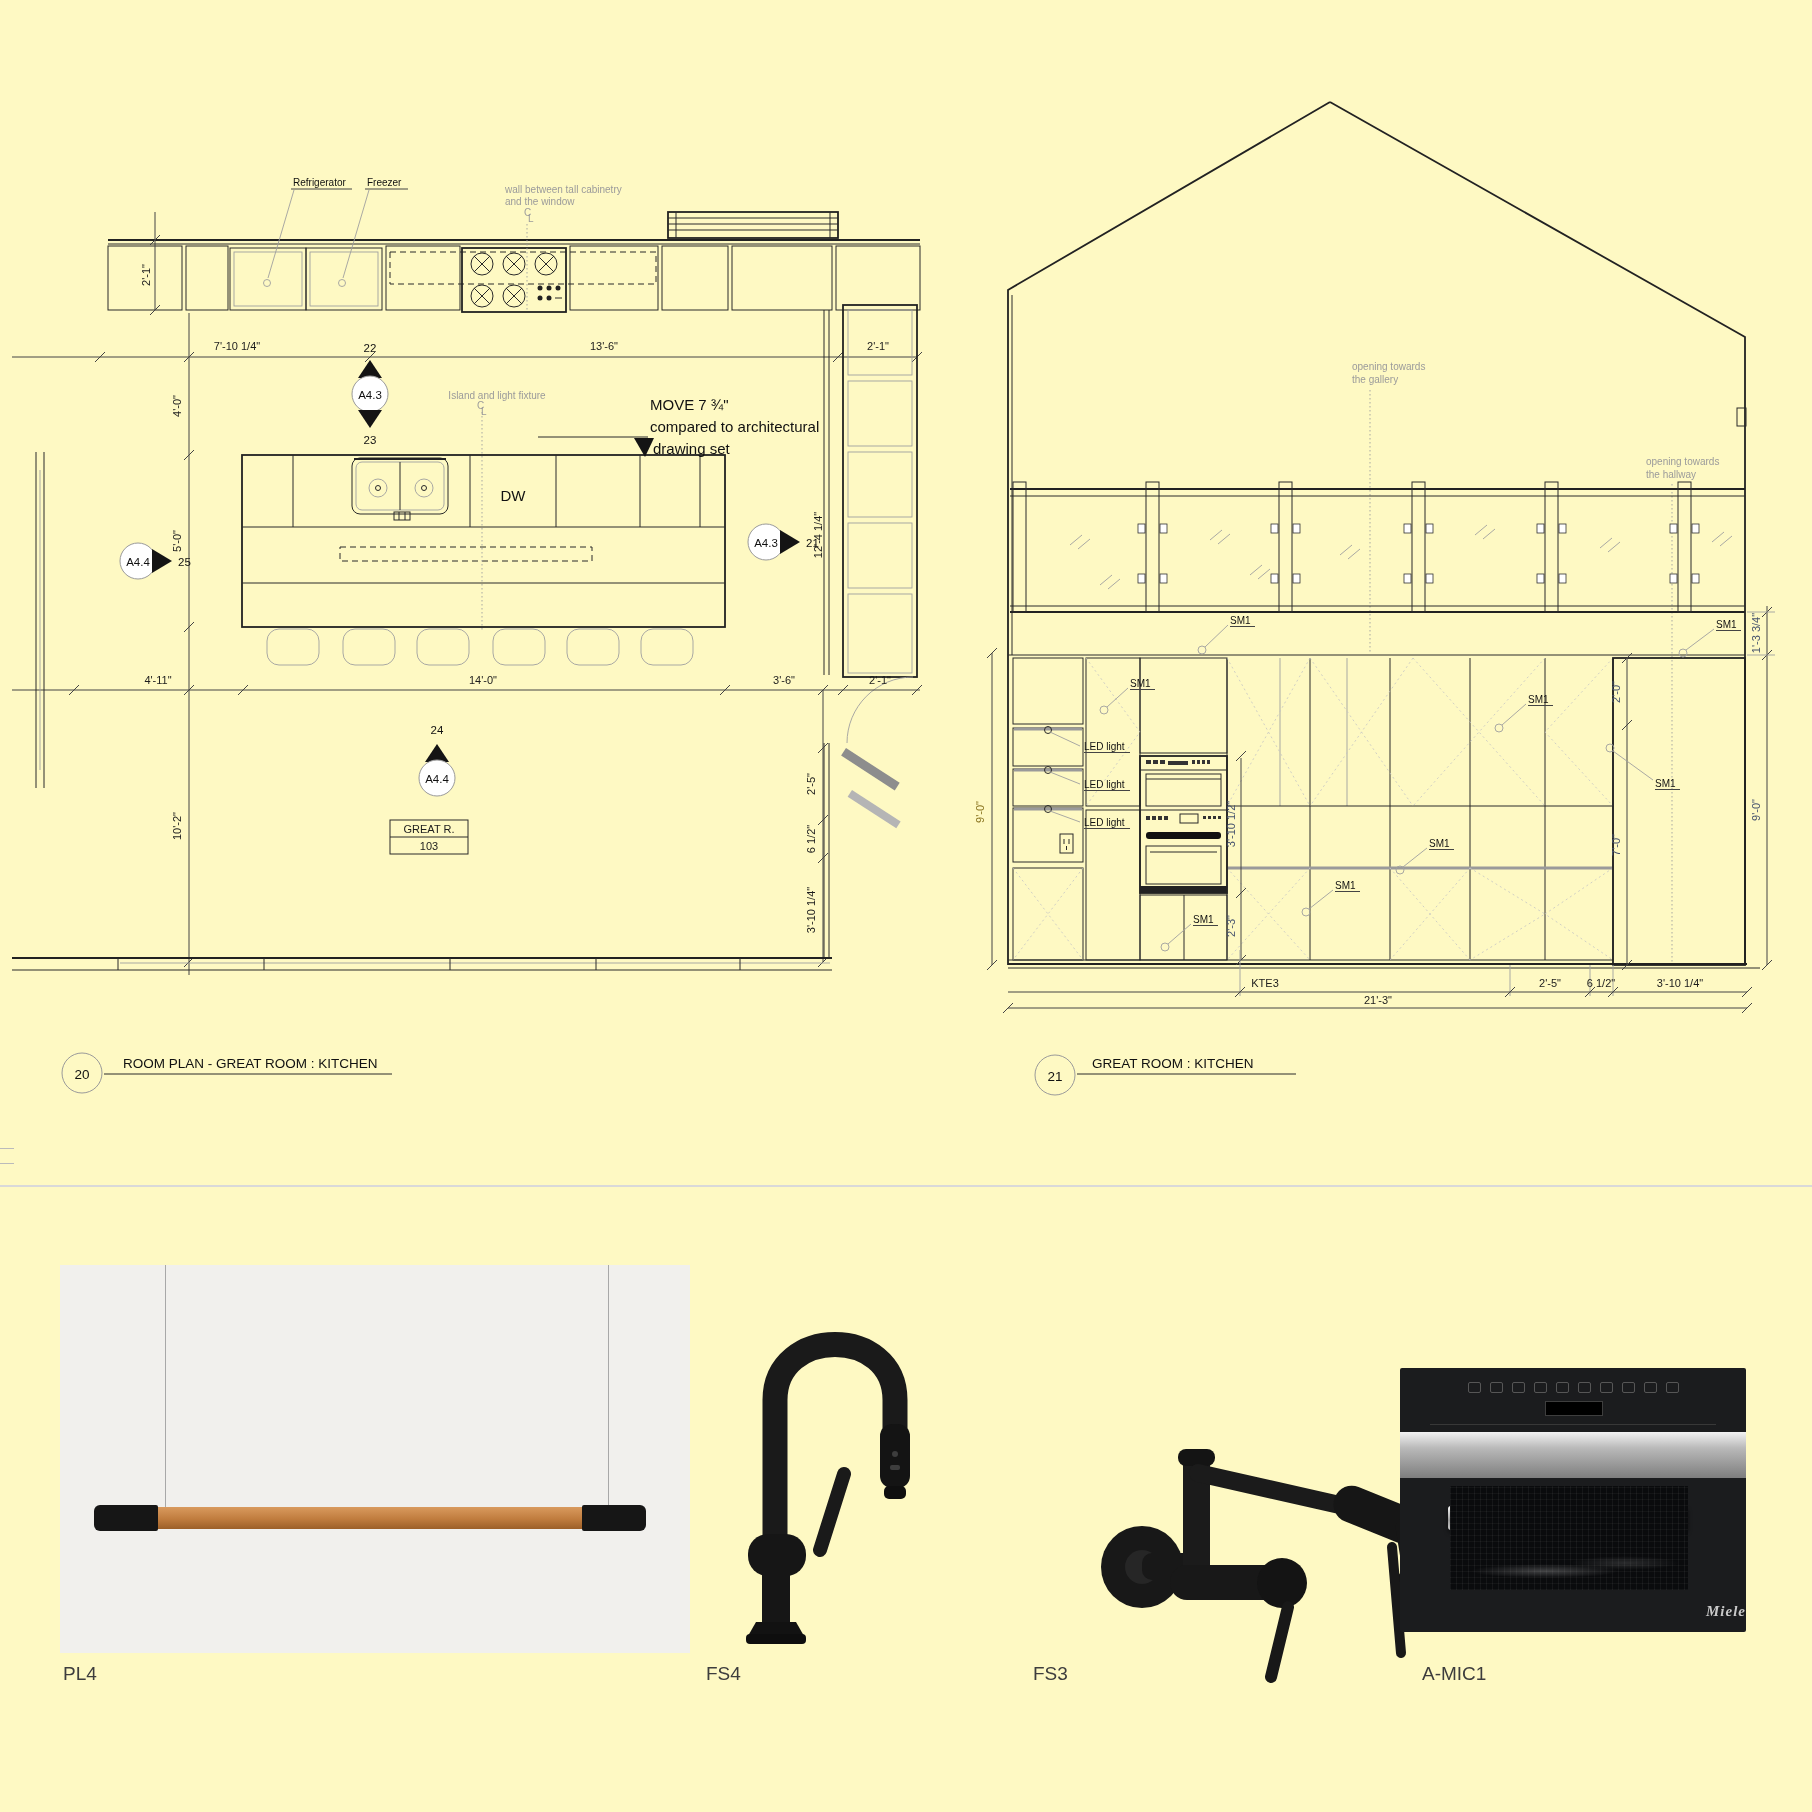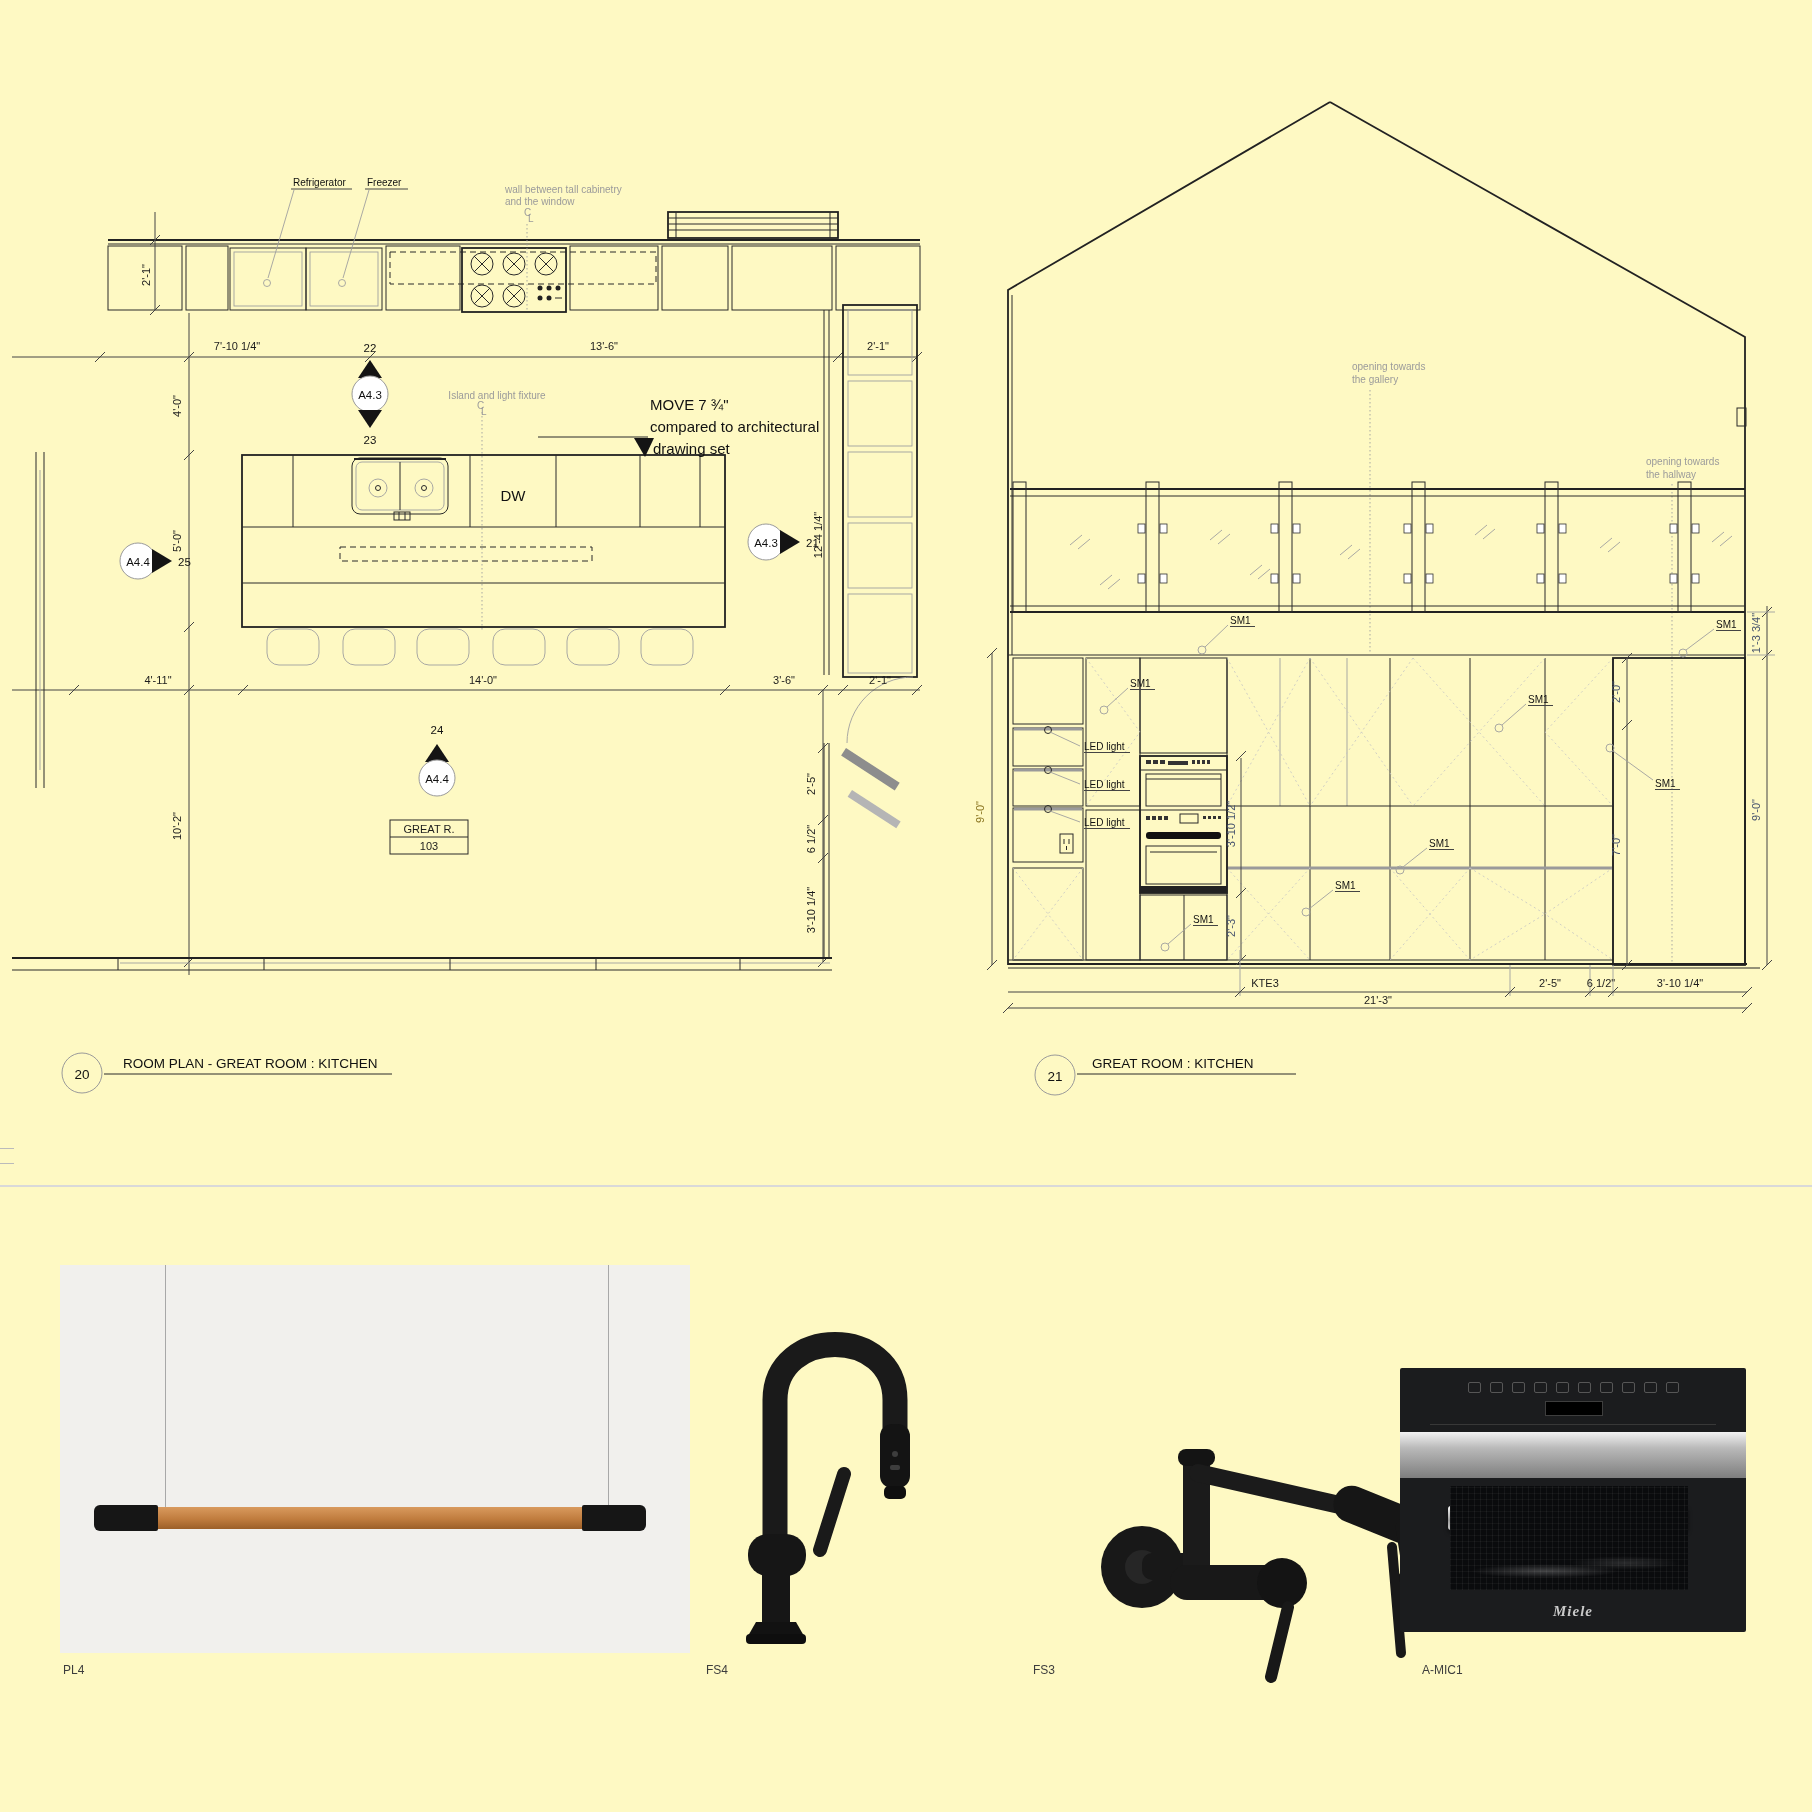--- a/index.html
+++ b/index.html
@@ -19,21 +19,21 @@
   .dimO{font-size:11px;fill:#8a7520}
   .note{font-size:10px;fill:#9b9b9b}
   .callout{font-size:10px;fill:#111}
   .big{font-size:15px;fill:#111}
   .mkc{fill:#fff;stroke:#9a9a9a;stroke-width:1}
   .mkt{font-size:11.5px;fill:#111}
   .tri{fill:#141414;stroke:none}
   .clip{fill:#fff;stroke:#333;stroke-width:0.8}
   .title-t{font-size:13.5px;fill:#111}
   .numc{fill:none;stroke:#9a9a9a;stroke-width:1}
-  .plabel{position:absolute;font-size:12px;color:#3d3d3d;}
+  .plabel{position:absolute;font-size:19px;color:#3d3d3d;}
   
   .pl4-box{position:absolute;left:60px;top:1265px;width:630px;height:388px;background:#f1f0ed;}
   .wire{position:absolute;top:0;width:1px;height:242px;background:#a8a8a8;}
   .bar{position:absolute;top:240px;left:34px;width:552px;height:26px;}
   .cap{position:absolute;top:0;width:64px;height:26px;background:#161616;}
   .capL{left:0;border-radius:6px 2px 2px 6px;}
   .capR{left:488px;border-radius:2px 6px 6px 2px;}
   .wood{position:absolute;left:58px;top:2px;width:436px;height:22px;border-radius:3px;
         background:linear-gradient(180deg,#d99a5e 0%,#c07c3e 55%,#9c5f28 100%);}
   .mic{position:absolute;left:1400px;top:1368px;width:346px;height:264px;background:#1b1c1e;border-radius:2px;}
@@ -45,21 +45,21 @@
              background:linear-gradient(180deg,#f2f2f2 0%,#b9b9b9 35%,#7e7e7e 100%);}
   .mic-handle{position:absolute;top:74px;left:48px;right:58px;height:24px;border-radius:3px;
               background:linear-gradient(180deg,#fbfbfb 0%,#9a9a9a 60%,#cdcdcd 100%);
               box-shadow:0 3px 4px rgba(0,0,0,.45);}
   .mic-door{position:absolute;top:118px;left:50px;right:58px;height:104px;background:#0a0b0d;
             background-image:repeating-linear-gradient(90deg,rgba(255,255,255,.05) 0 1px,transparent 1px 6px),
                              repeating-linear-gradient(0deg,rgba(255,255,255,.04) 0 1px,transparent 1px 6px);}
   .mic-glow{position:absolute;bottom:12px;left:20px;width:150px;height:14px;border-radius:50%;
             background:radial-gradient(ellipse,rgba(255,255,255,.22),transparent 70%);}
   .mic-glow2{left:120px;width:110px;bottom:20px;opacity:.6}
-  .mic-brand{position:absolute;bottom:12px;width:100%;text-align:center;
+  .mic-brand{position:absolute;bottom:12px;width:100%;text-align:right;
              font-family:"Liberation Serif",serif;font-weight:bold;font-style:italic;
              font-size:15px;letter-spacing:1px;color:#c9c9c9;}
   .divider{position:absolute;top:1185px;left:0;width:1812px;height:2px;background:#d9d9d9;}
   .edge-dash{position:absolute;left:0;width:14px;height:1px;background:#bbbbbb;}
 </style>
 </head>
 <body>
 
 <div id="sheet">
 

